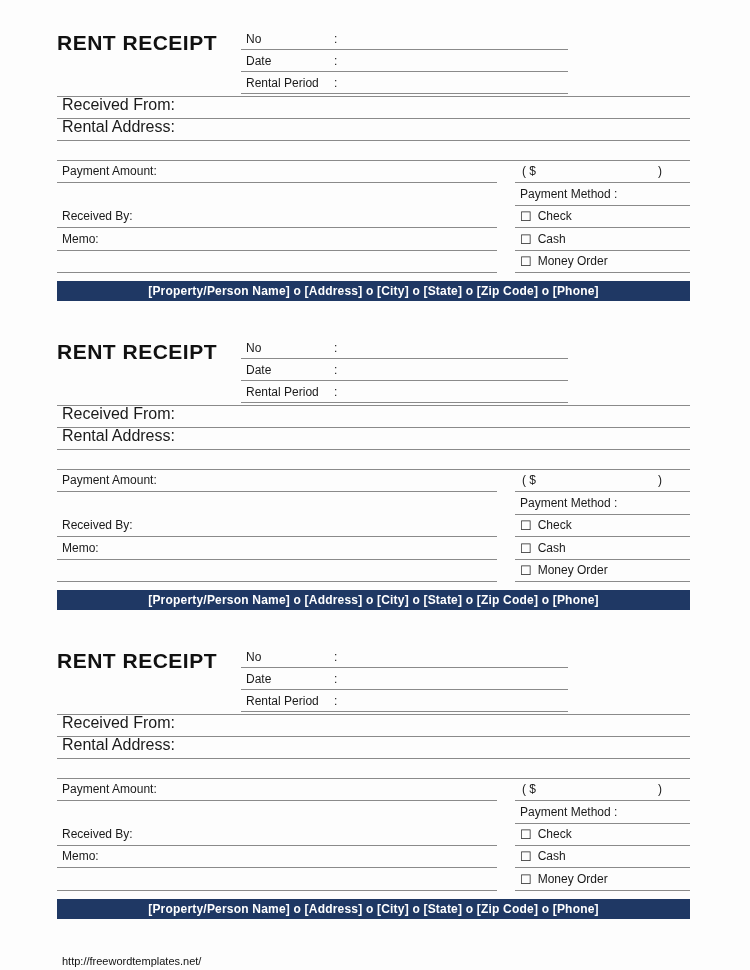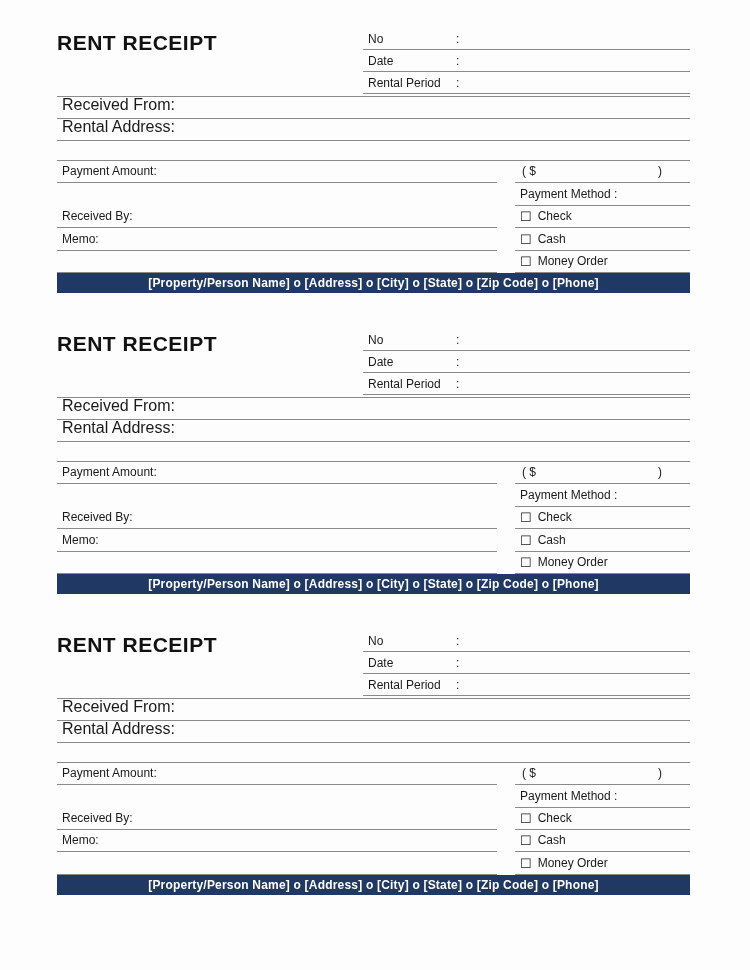--- a/index.html
+++ b/index.html
@@ -8,29 +8,29 @@
     width: 750px;
     height: 970px;
     overflow: hidden;
     font-family: "Liberation Sans", sans-serif;
     color: #1a1a1a;
   }
   .page { padding: 28px 60px 0 57px; }
 
   .receipt { margin-bottom: 36px; }
 
-  .r-header { display: flex; justify-content: space-between; align-items: flex-start; }
+  .r-header { display: flex; justify-content: flex-start; align-items: flex-start; }
   .r-title {
     font-size: 21px;
     font-weight: bold;
     letter-spacing: 0.5px;
     padding-top: 3px;
     color: #111;
   }
-  .hfields { width: 327px; }
+  .hfields { width: 327px; margin-left: 24px; }
   .hf-row {
     display: flex;
     align-items: flex-end;
     height: 22px;
     border-bottom: 1px solid #8a8a8a;
     padding: 0 0 3px 5px;
     font-size: 12px;
   }
   .hf-label { width: 88px; }
   .hf-colon { width: 10px; }
@@ -63,20 +63,21 @@
   }
   .cell.underlined { border-bottom: 1px solid #8a8a8a; }
   .cell.amount {
     justify-content: space-between;
     padding-left: 7px;
     padding-right: 28px;
   }
   .cb { margin-right: 6px; font-size: 13px; line-height: 1; }
 
   .banner {
+    margin-top: 8px;
     height: 20px;
     line-height: 20px;
     background: #1F3864;
     color: #ffffff;
     font-size: 12px;
     font-weight: bold;
     text-align: center;
     letter-spacing: 0.2px;
   }
 
@@ -272,14 +273,15 @@
         </div>
         <div class="cell underlined">
           <span class="cb">☐</span>
           <span>Money Order</span>
         </div>
       </div>
     </div>
     <div class="banner">[Property/Person Name] o [Address] o [City] o [State] o [Zip Code] o [Phone]</div>
   </section>
 
+  <div class="footer">http://freewordtemplates.net/</div>
 
 </div>
 
 </body></html>

